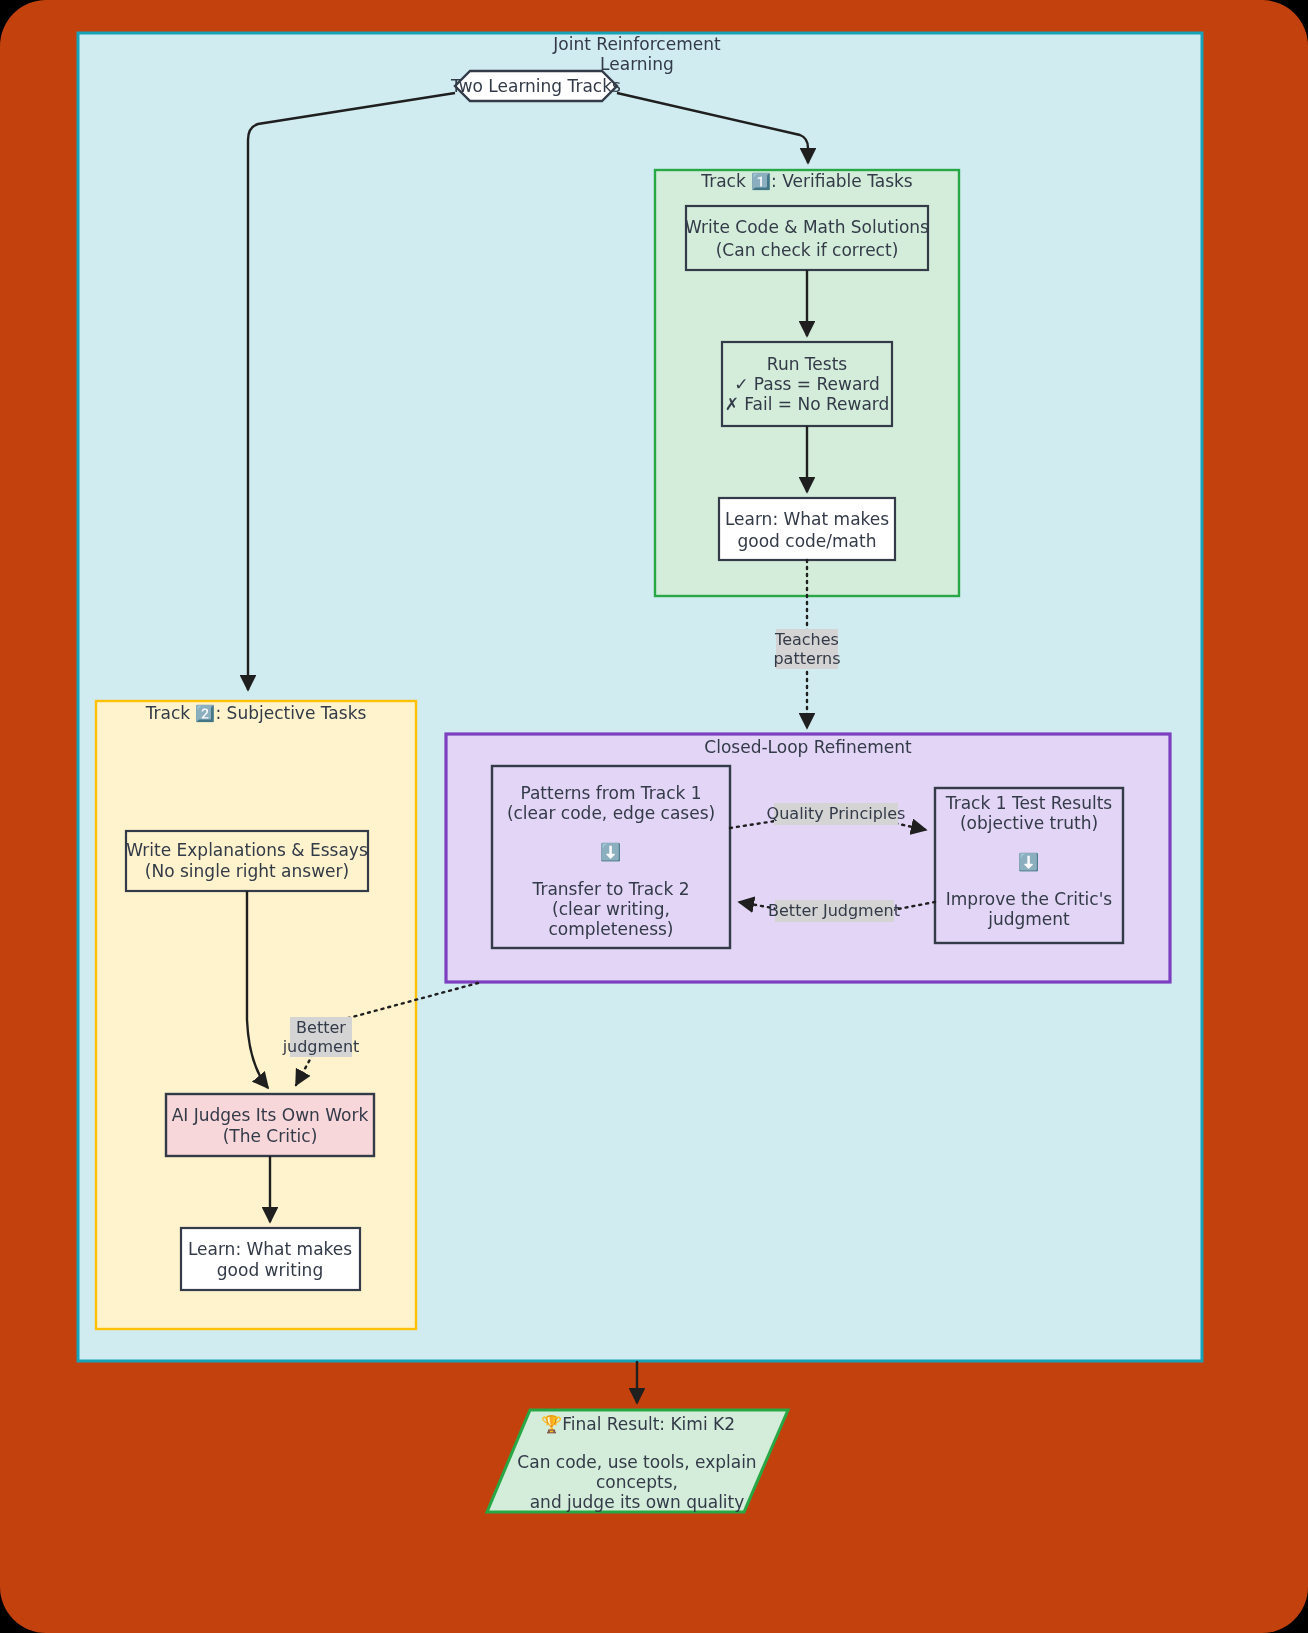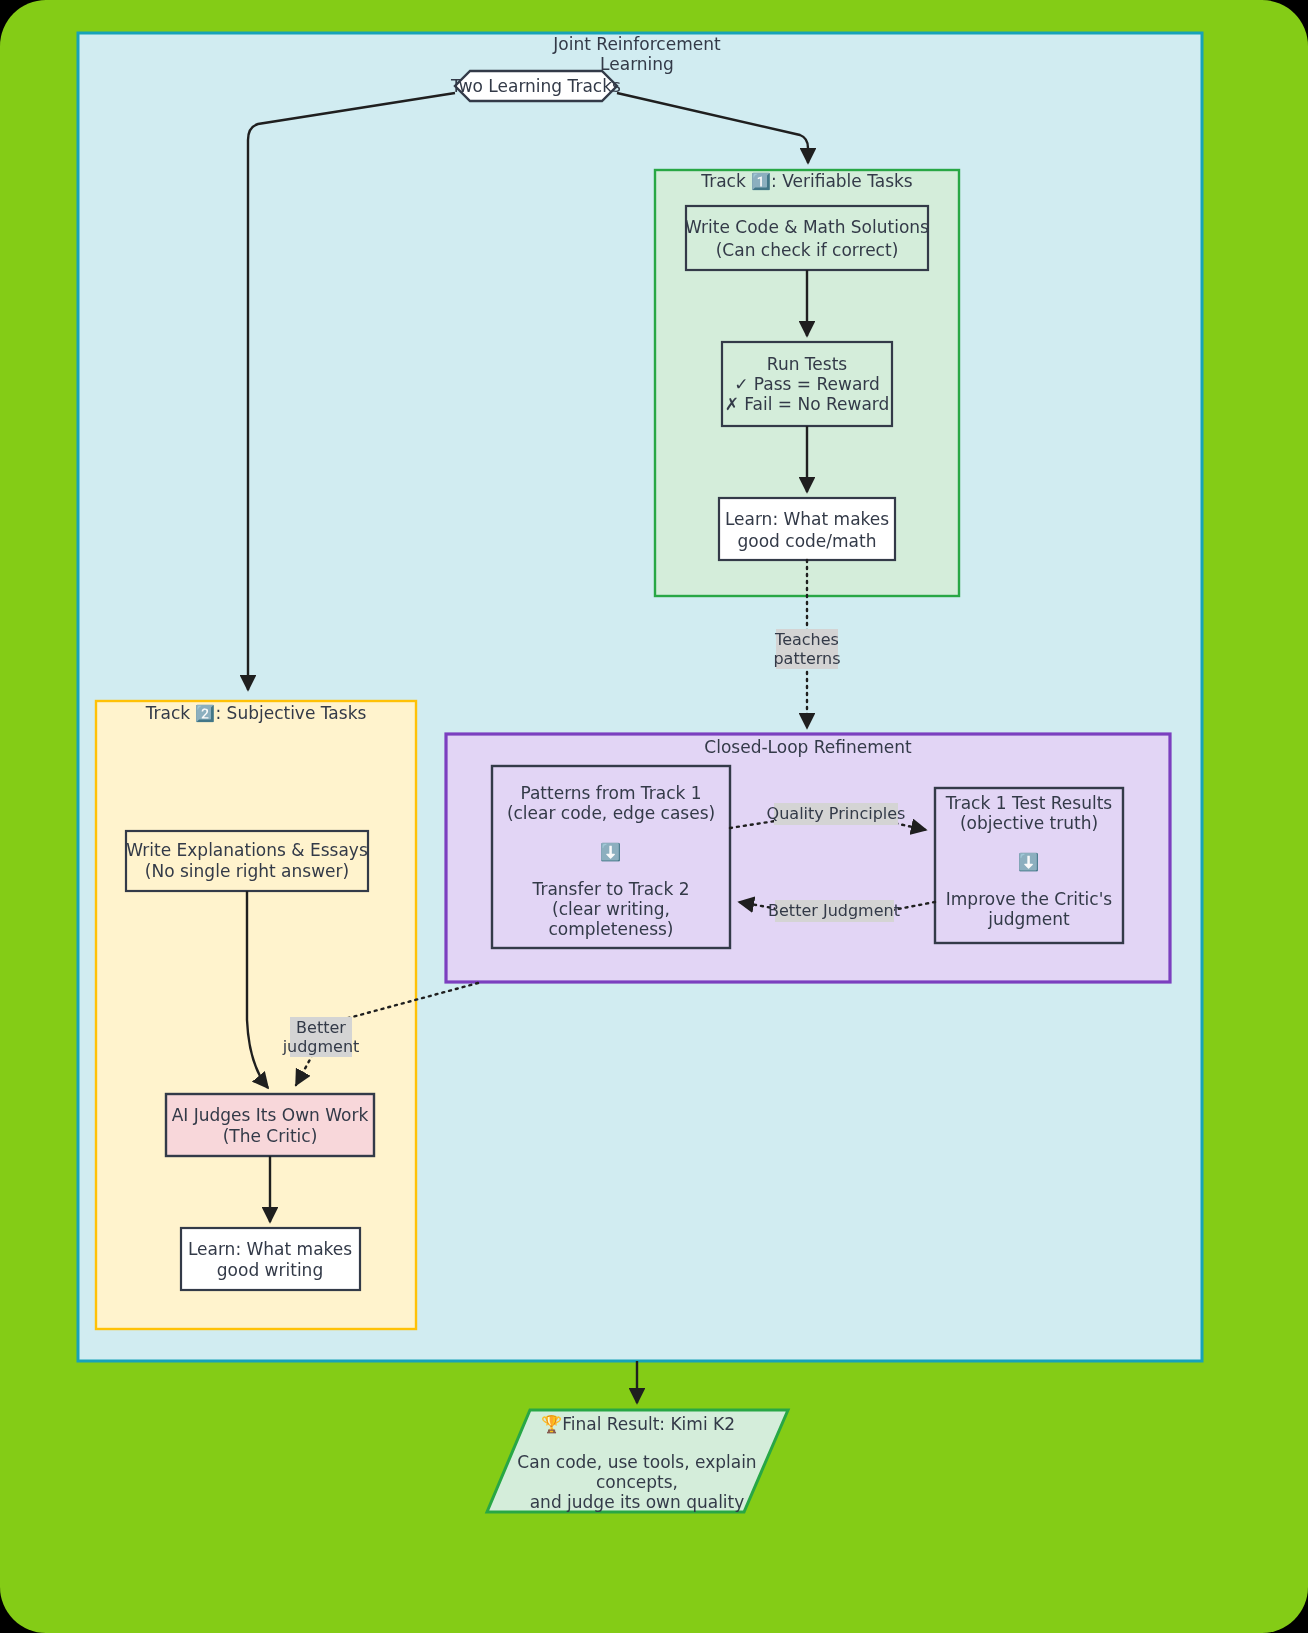--- a/index.html
+++ b/index.html
@@ -1,17 +1,17 @@
 <!DOCTYPE html>
 <html><head>
 <meta charset="utf-8">
 <style>
   html,body{margin:0;padding:0;background:#000;}
   body{width:1308px;height:1633px;font-family:"DejaVu Sans","Liberation Sans",sans-serif;}
-  #card{position:absolute;left:0;top:0;width:1308px;height:1633px;background:#84cc16;border-radius:46px;overflow:hidden;}
+  #card{position:absolute;left:0;top:0;width:1308px;height:1633px;background:#c2410c;border-radius:46px;overflow:hidden;}
   svg{display:block;}
   .nodelabel{font-family:"DejaVu Sans","Liberation Sans",sans-serif;font-size:17px;fill:#333a48;}
   .edgelabel{font-family:"DejaVu Sans","Liberation Sans",sans-serif;font-size:16px;fill:#333a48;}
   .titlelabel{font-family:"DejaVu Sans","Liberation Sans",sans-serif;font-size:17px;fill:#333a48;}
   .emoji{font-size:17px;}
   .kc{font-size:16px;}
 </style>
 </head>
 <body>
 

